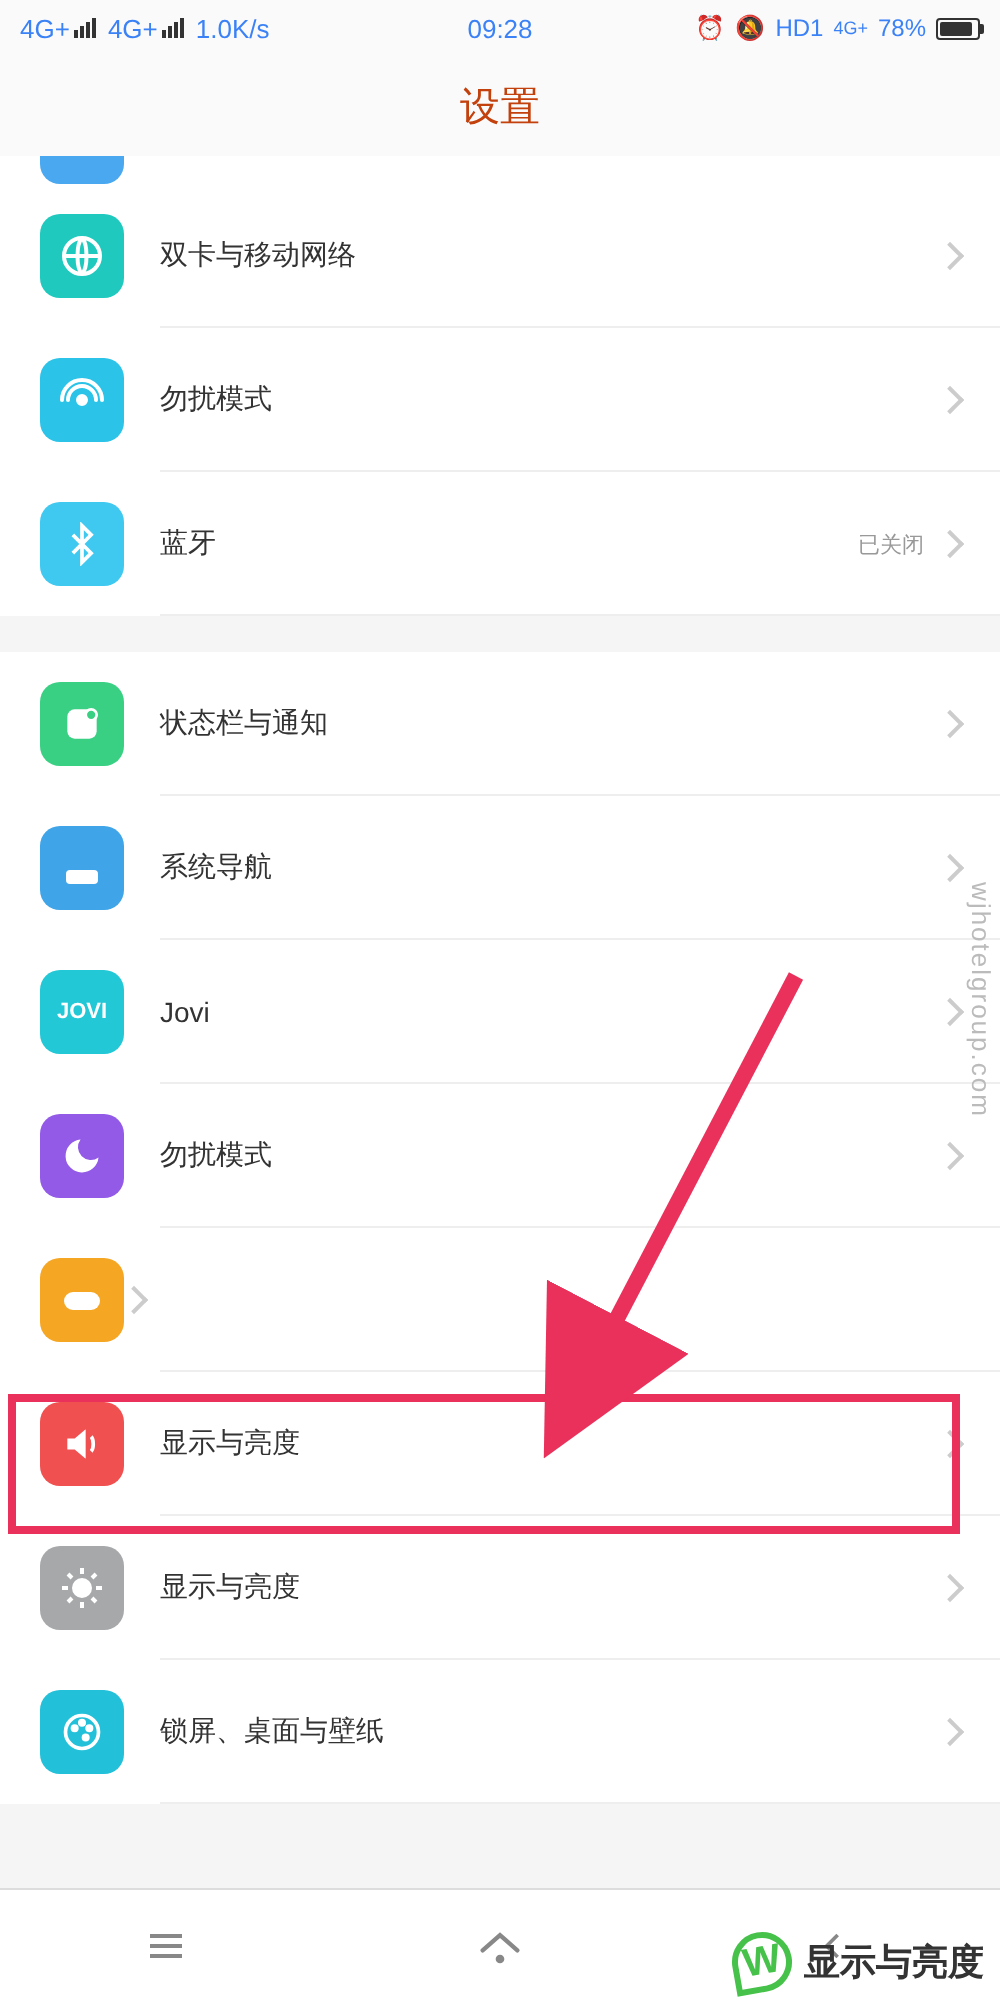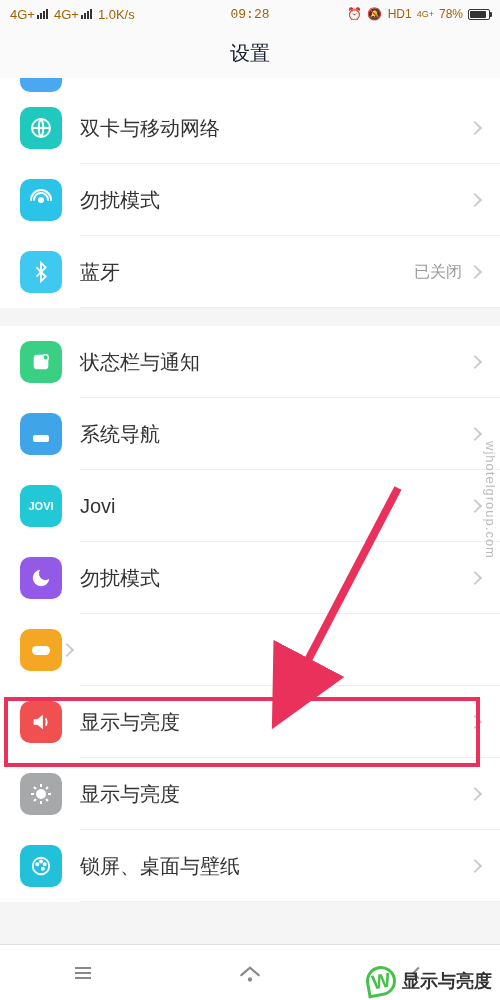--- a/index.html
+++ b/index.html
@@ -11,43 +11,43 @@
       position: relative;
       overflow: hidden;
     }
     .status-bar {
       height: 28px;
       background: #fafafa;
       display: flex;
       align-items: center;
       padding: 0 10px;
       font-size: 13px;
-      color: #a16207;
+      color: #3b82f6;
       justify-content: space-between;
     }
     .status-left { display: flex; align-items: center; gap: 6px; flex: 1; }
-    .status-center { flex: 0 0 auto; font-weight: 500; font-family: Liberation Mono, monospace; }
+    .status-center { flex: 0 0 auto; font-weight: 500; }
     .status-right { display: flex; align-items: center; gap: 5px; flex: 1; justify-content: flex-end; font-size: 12px; }
     .signal-group { display: flex; align-items: center; gap: 2px; }
     .signal-bars { display: inline-flex; align-items: flex-end; gap: 1px; }
     .signal-bars span { width: 2px; background: #333; display: inline-block; }
     .signal-bars span:nth-child(1){height:4px}.signal-bars span:nth-child(2){height:6px}.signal-bars span:nth-child(3){height:8px}.signal-bars span:nth-child(4){height:10px}
     .battery-icon { width: 22px; height: 11px; border: 1px solid #333; border-radius: 2px; position: relative; }
     .battery-icon::after { content:''; position:absolute; right:-3px; top:2px; width:2px; height:5px; background:#333; border-radius:0 1px 1px 0; }
     .battery-fill { position:absolute; left:1px; top:1px; bottom:1px; width:78%; background:#333; border-radius:1px; }
     
     .header {
       height: 50px;
       background: #fafafa;
       display: flex;
       align-items: center;
       justify-content: center;
       font-size: 20px;
       font-weight: 500;
-      color: #0f172a;
+      color: #c2410c;
     }
     
     .list { background: #fff; }
     .list-item {
       height: 72px;
       display: flex;
       align-items: center;
       padding: 0 20px;
       position: relative;
       background: #fff;
@@ -65,27 +65,27 @@
       width: 42px;
       height: 42px;
       border-radius: 10px;
       display: flex;
       align-items: center;
       justify-content: center;
       color: #fff;
       flex-shrink: 0;
     }
     .item-label {
-      font-size: 20px;
+      font-size: 14px;
       color: #333;
       margin-left: 18px;
       flex: 1;
     }
     .item-value {
-      font-size: 16px;
+      font-size: 11px;
       color: #999;
       margin-right: 8px;
     }
     .chevron {
       width: 10px;
       height: 10px;
       border-right: 2px solid #ccc;
       border-top: 2px solid #ccc;
       transform: rotate(45deg);
     }

